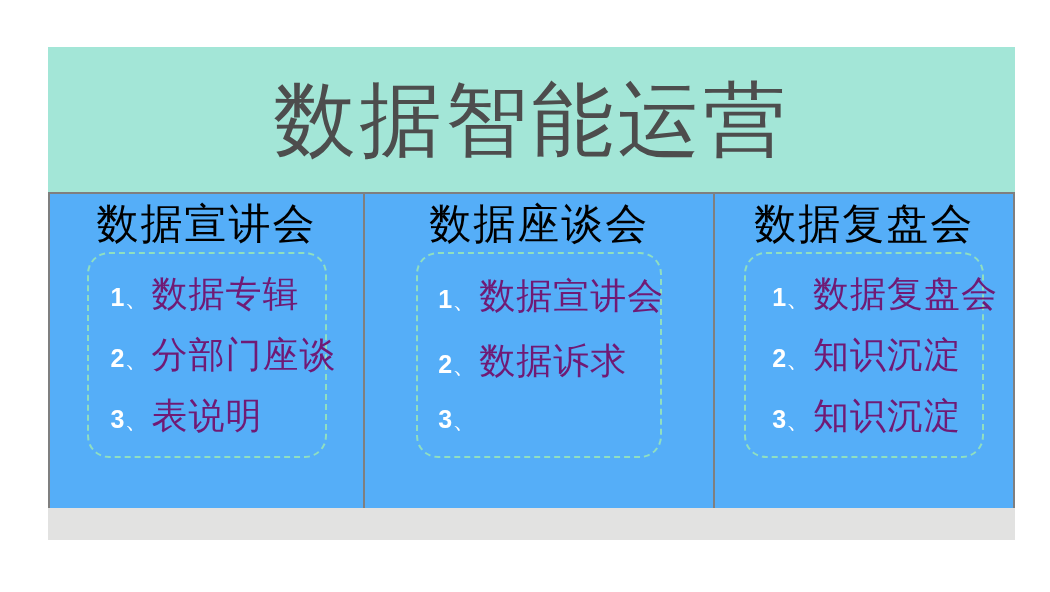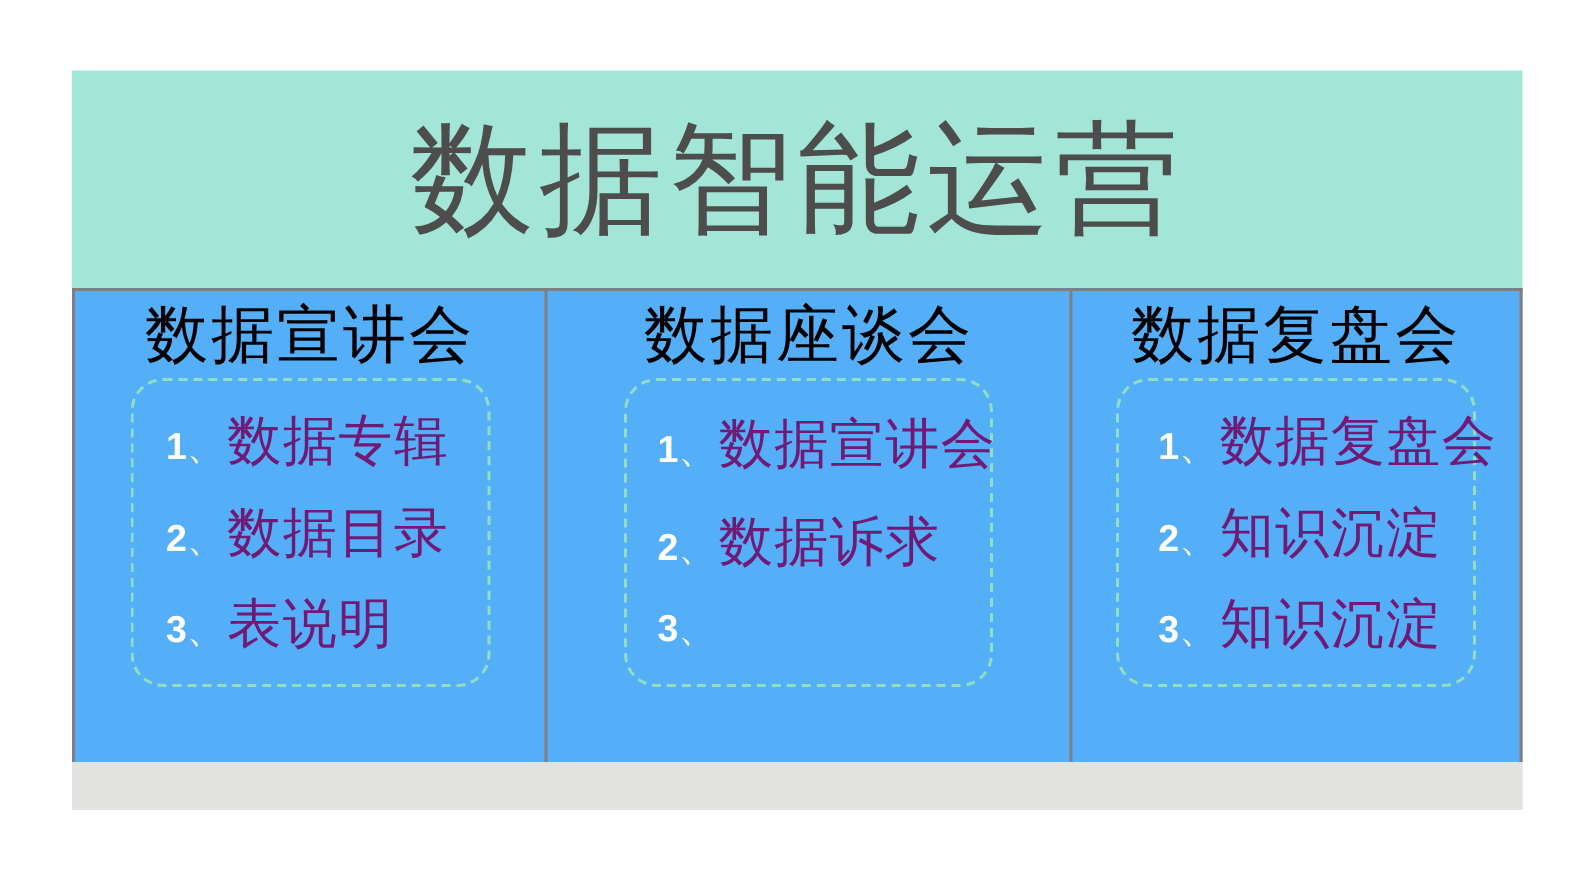--- a/index.html
+++ b/index.html
@@ -151,21 +151,21 @@
       <div class="column-heading">数据宣讲会</div>
       <div class="item-card card-1">
         <div class="item-row">
           <span class="item-index">1</span>
           <span class="item-sep">、</span>
           <span class="item-label">数据专辑</span>
         </div>
         <div class="item-row">
           <span class="item-index">2</span>
           <span class="item-sep">、</span>
-          <span class="item-label">数据目录</span>
+          <span class="item-label">分部门座谈</span>
         </div>
         <div class="item-row">
           <span class="item-index">3</span>
           <span class="item-sep">、</span>
           <span class="item-label">表说明</span>
         </div>
       </div>
     </div>
 
     <div class="column col-2">

